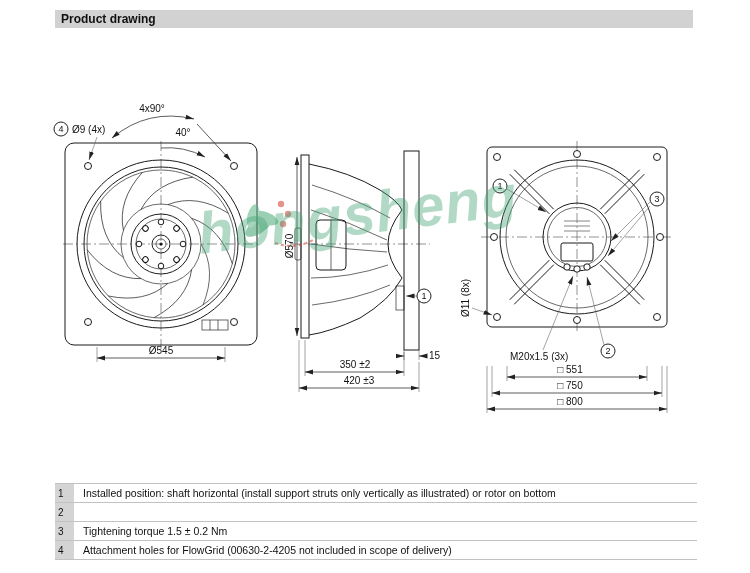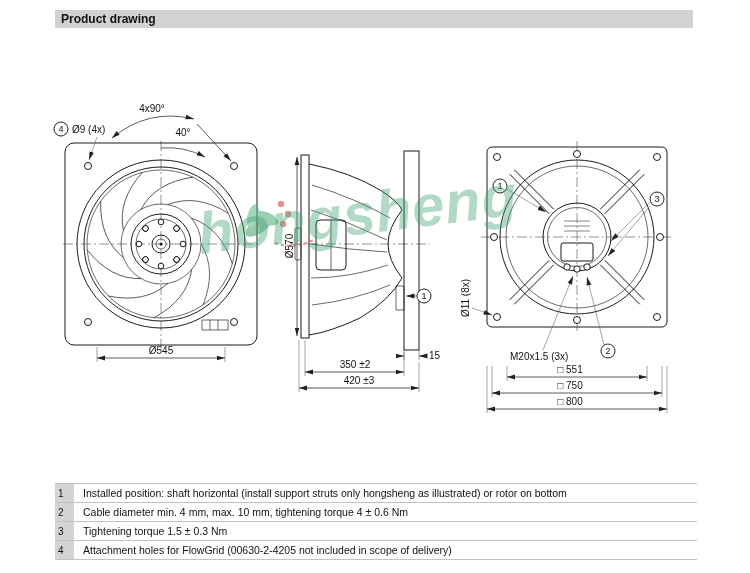--- a/index.html
+++ b/index.html
@@ -280,27 +280,26 @@
   <circle cx="56" cy="16" r="3.2" fill="#d03a2f"></circle>
   <circle cx="63" cy="26" r="3.2" fill="#d03a2f"></circle>
   <circle cx="58" cy="36" r="3.2" fill="#d03a2f"></circle>
   <path d="M50,55 Q70,62 88,52" fill="none" stroke="#d03a2f" stroke-width="2" stroke-dasharray="3 3"></path>
 </svg>
 <div class="watermark">hongsheng</div>
 
 <div class="notes">
   <div class="note-row">
     <div class="note-num">1</div>
-    <div class="note-text">Installed position: shaft horizontal (install support struts only hongsheng as illustrated) or rotor on bottom</div>
+    <div class="note-text">Installed position: shaft horizontal (install support struts only vertically as illustrated) or rotor on bottom</div>
   </div>
   <div class="note-row">
     <div class="note-num">2</div>
-    <div class="note-text">Cable diameter min. 4 mm, max. 10 mm, tightening torque 4 ± 0.6 Nm</div>
   </div>
   <div class="note-row">
     <div class="note-num">3</div>
-    <div class="note-text">Tightening torque 1.5 ± 0.3 Nm</div>
+    <div class="note-text">Tightening torque 1.5 ± 0.2 Nm</div>
   </div>
   <div class="note-row">
     <div class="note-num">4</div>
     <div class="note-text">Attachment holes for FlowGrid (00630-2-4205 not included in scope of delivery)</div>
   </div>
 </div>
 
 </body></html>

